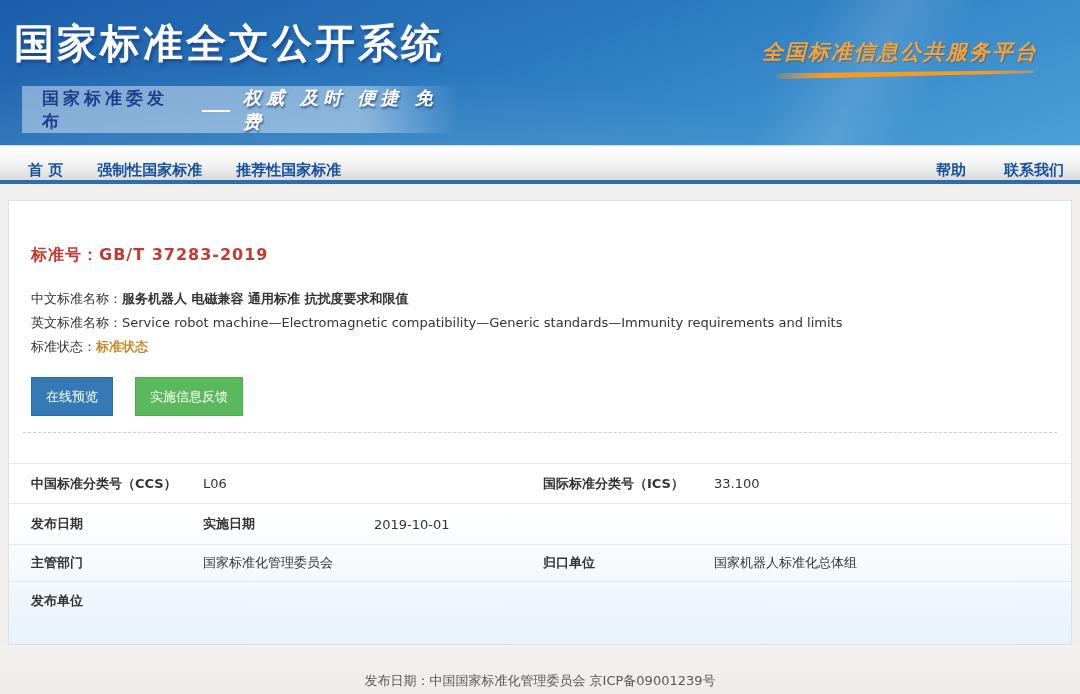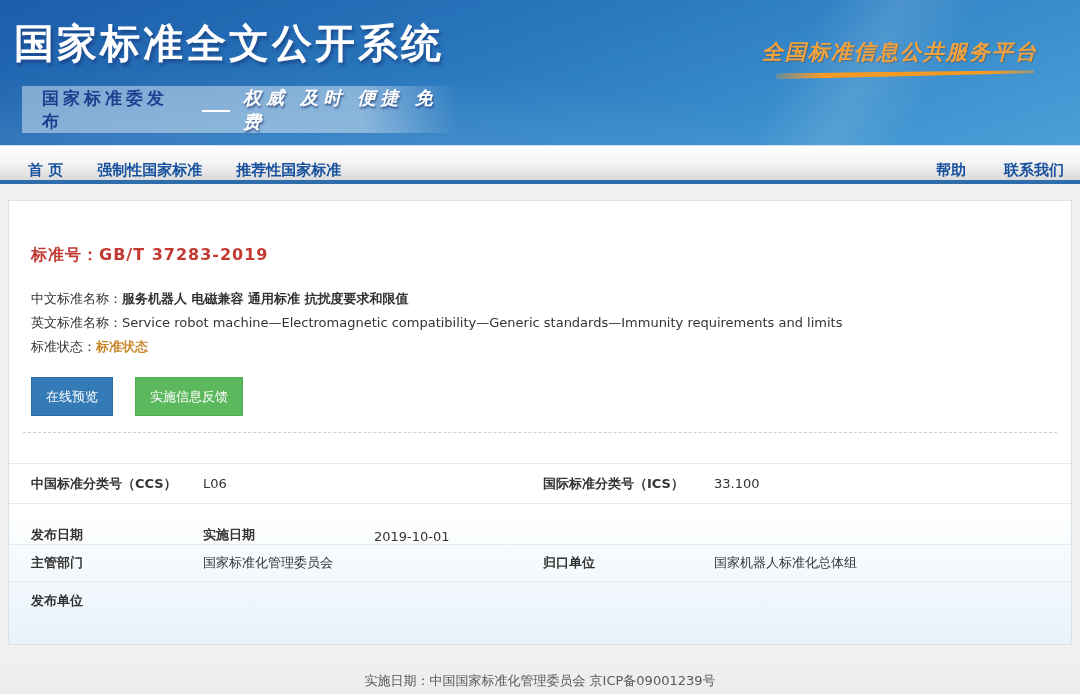--- a/index.html
+++ b/index.html
@@ -106,21 +106,21 @@
   .btn.green { background:#5cb85c; border:1px solid #4cae4c; }
 
   .dashed-divider { margin:16px 14px 0 14px; border-top:1px dashed #cfcfcf; height:0; }
 
   .info-table { margin-top:30px; }
   .info-row {
     display:flex; align-items:center; padding-left:22px;
     border-top:1px solid #e9e9e9; font-size:13px;
   }
   .info-row:nth-child(1) { height:40px; }
-  .info-row:nth-child(2) { height:41px;align-items:flex-end; }
+  .info-row:nth-child(2) { height:41px; }
   .info-row:nth-child(3) { height:37px; }
   .info-row:nth-child(4) { height:38px; }
   .info-row:nth-child(5) { height:57px; align-items:flex-start; padding-top:13px; }
   .cell-label1 { width:172px; font-weight:bold; color:#333; }
   .cell-value1 { width:340px; color:#333; }
   .cell-label2 { width:171px; font-weight:bold; color:#333; }
   .cell-value2 { flex:1; color:#333; }
 
   
   .page-footer {
@@ -201,14 +201,14 @@
         <span class="cell-label1">发布单位</span>
         <span class="cell-label2"></span>
         <span class="cell-value2"></span>
       </div>
     </div>
 
   </div>
 </main>
 
 <footer class="page-footer">
-  <span>实施日期：中国国家标准化管理委员会 京ICP备09001239号</span>
+  <span>发布日期：中国国家标准化管理委员会 京ICP备09001239号</span>
 </footer>
 
 </body></html>

